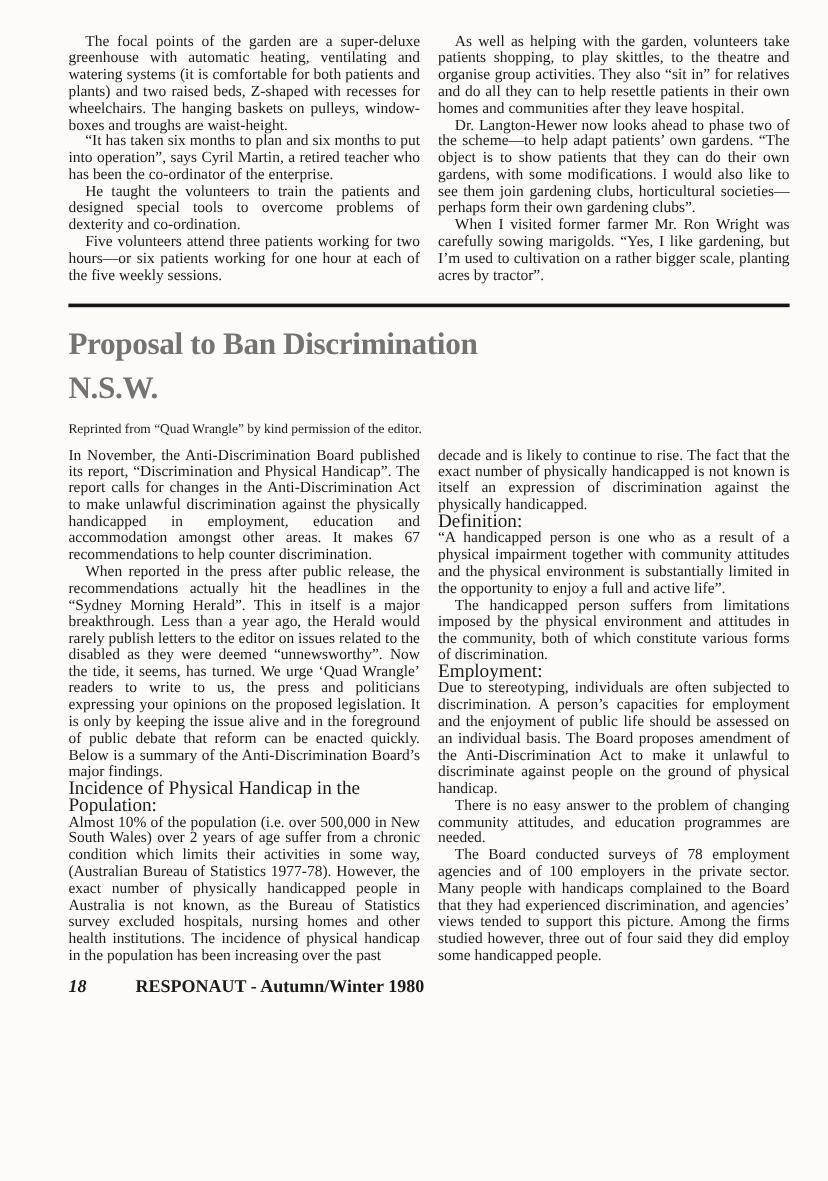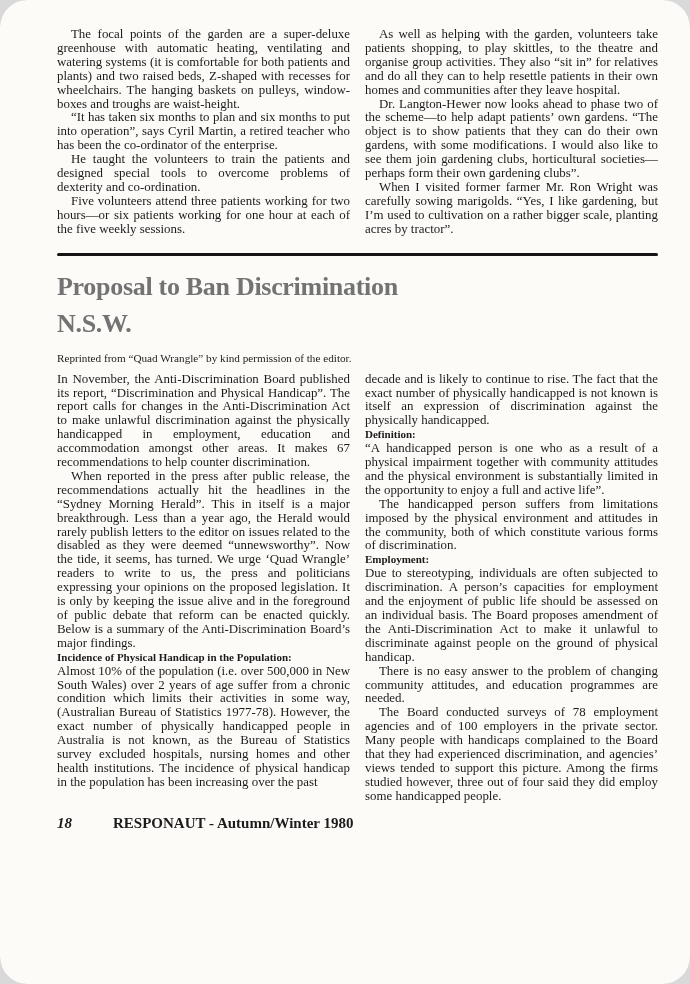--- a/index.html
+++ b/index.html
@@ -1,15 +1,15 @@
 <!DOCTYPE html>
 <html><head>
 <meta charset="utf-8">
 <style>
-  * { margin: 0; padding: 0; box-sizing: border-box; border-radius: 27px; }
+  * { margin: 0; padding: 0; box-sizing: border-box; }
   html, body { background: #d9d9d9; }
   .page {
     width: 690px;
     height: 984px;
     margin: 0 auto;
     background: #fcfbf8;
     color: #1b1b1b;
     font-family: "Liberation Serif", serif;
     padding: 28px 32px 0 57px;
     overflow: hidden;
@@ -18,23 +18,23 @@
   .two-col { display: flex; gap: 15px; }
   .col { width: 293px; flex: 0 0 293px; }
   p.body-para {
     font-size: 12.9px;
     line-height: 13.9px;
     text-align: justify;
     color: #1b1b1b;
   }
   p.indent { text-indent: 14px; }
   .subhead {
-    font-size: 11px;
+    font-size: 16px;
     line-height: 13.9px;
-    font-weight: bold;
+    font-weight: normal;
     text-align: left;
   }
   .subhead.gap-above { }
   .rule {
     border: none;
     border-top: 3px solid #151515;
     margin: 16px 0 12px 0;
     width: 601px;
   }
   .headline {

